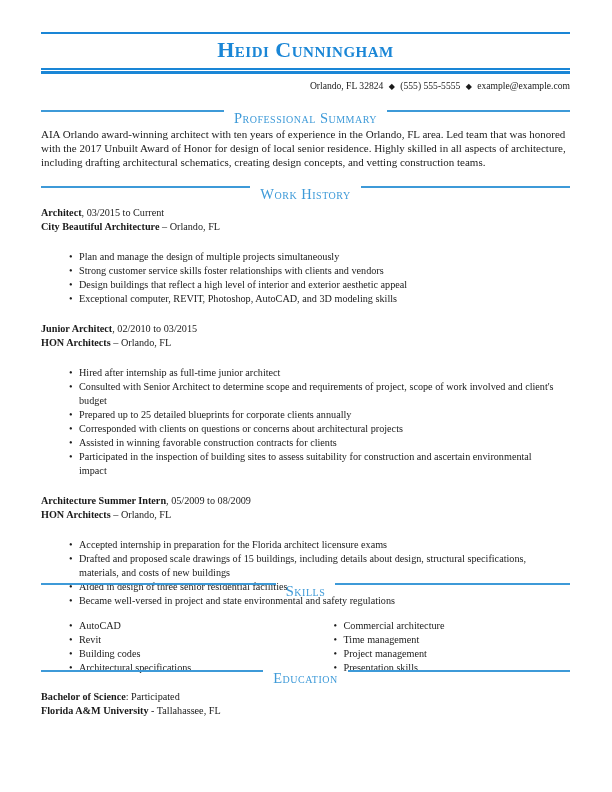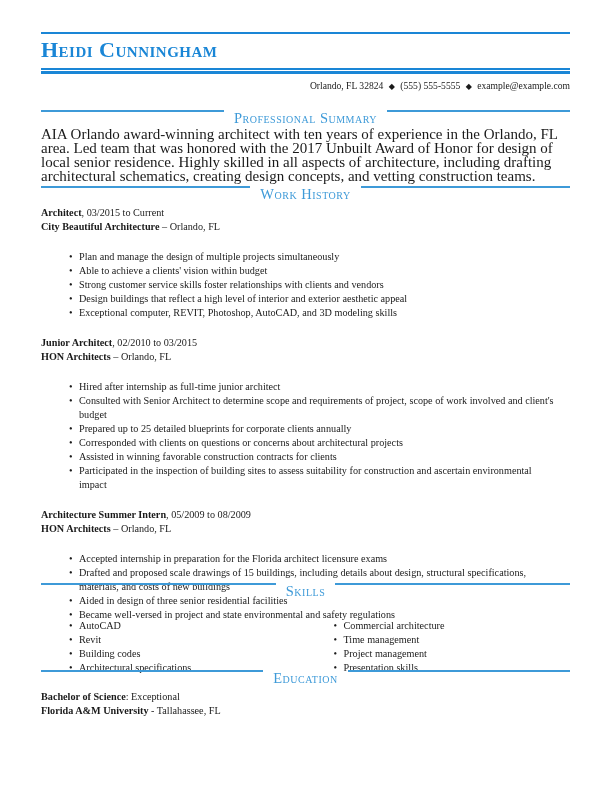--- a/index.html
+++ b/index.html
@@ -1,33 +1,33 @@
 <!DOCTYPE html>
 <html><head>
 <meta charset="utf-8">
 <style>
   html, body { margin: 0; padding: 0; background: #ffffff; }
   body { width: 612px; height: 792px; position: relative; overflow: hidden;
          font-family: "Liberation Serif", serif; color: #1a1a1a; font-size: 10.2px; }
   .page { position: absolute; left: 41px; top: 0; width: 529px; }
   .rule-top { position: absolute; top: 32px; left: 0; width: 529px; height: 1.5px; background: #1a86d6; }
-  .name { position: absolute; top: 37px; left: 0; width: 529px; text-align: left;
+  .name { position: absolute; top: 37px; left: 0; width: 529px; text-align: center;
           font-family: "Liberation Serif", serif; font-weight: bold; color: #1a86d6;
           font-size: 22px; font-variant: small-caps; letter-spacing: 0.5px; }
   .rule-b1 { position: absolute; top: 68px; left: 0; width: 529px; height: 1.5px; background: #1a86d6; }
   .rule-b2 { position: absolute; top: 71px; left: 0; width: 529px; height: 3px; background: #1a86d6; }
   .contact { position: absolute; top: 80px; left: 0; width: 529px; text-align: right; font-size: 9.6px; }
   .contact .sep { font-size: 8px; margin: 0 3px; }
 
   .sec-head { position: absolute; left: 0; width: 529px; height: 16px; display: flex; align-items: flex-start; }
   .sec-head .ln { flex: 1; height: 1.5px; background: #3e9ad8; }
   .sec-head .tt { padding: 0 10px; color: #3e9ad8; font-variant: small-caps; font-size: 14.5px; letter-spacing: 0.5px; }
 
   .block { position: absolute; left: 0; width: 529px; line-height: 14px; }
-  .para { font-size: 15px; }
+  .para { font-size: 11px; }
   b { font-weight: bold; }
   ul { margin: 16px; padding: 0 0 0 22px; list-style: none; }
   ul li { position: relative; padding-left: 0; }
   ul li::before { content: "\2022"; position: absolute; left: -10px; top: 0; }
   .job { margin-bottom: 6px; }
   .skills { display: flex; align-items: flex-end; }
   .skills ul { width: 264px; }
 </style>
 </head>
 <body>
@@ -56,21 +56,20 @@
     <div class="ln"></div>
     <div class="tt">Work History</div>
     <div class="ln"></div>
   </div>
   <div class="block" style="top:206px" id="work-list">
       <div class="job">
         <div><b>Architect</b><span>, 03/2015 to Current</span></div>
         <div><b>City Beautiful Architecture</b><span> – Orlando, FL</span></div>
         <ul>
           <li>Plan and manage the design of multiple projects simultaneously</li>
-          <li>Able to achieve a clients' vision within budget</li>
           <li>Strong customer service skills foster relationships with clients and vendors</li>
           <li>Design buildings that reflect a high level of interior and exterior aesthetic appeal</li>
           <li>Exceptional computer, REVIT, Photoshop, AutoCAD, and 3D modeling skills</li>
         </ul>
       </div>
       <div class="job">
         <div><b>Junior Architect</b><span>, 02/2010 to 03/2015</span></div>
         <div><b>HON Architects</b><span> – Orlando, FL</span></div>
         <ul>
           <li>Hired after internship as full-time junior architect</li>
@@ -112,16 +111,16 @@
       <li>Presentation skills</li>
     </ul>
   </div>
 
   <div class="sec-head" style="top:670px">
     <div class="ln"></div>
     <div class="tt">Education</div>
     <div class="ln"></div>
   </div>
   <div class="block" style="top:690px">
-    <div><b>Bachelor of Science</b><span>: Exceptional</span></div>
+    <div><b>Bachelor of Science</b><span>: Participated</span></div>
     <div><b>Florida A&amp;M University</b><span> - Tallahassee, FL</span></div>
   </div>
 </div>
 
 </body></html>

